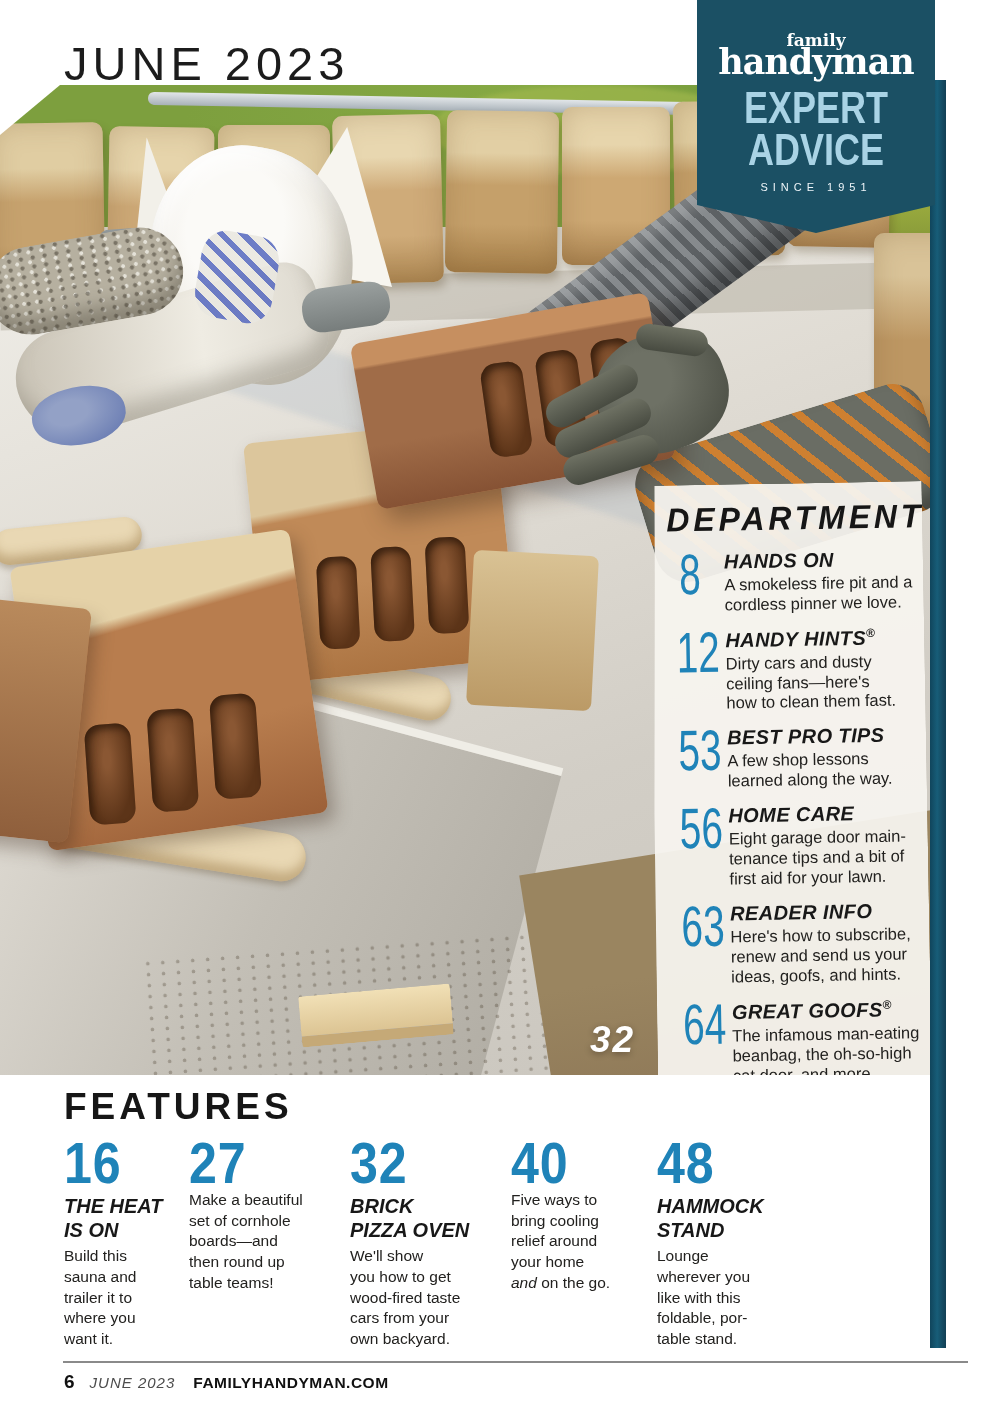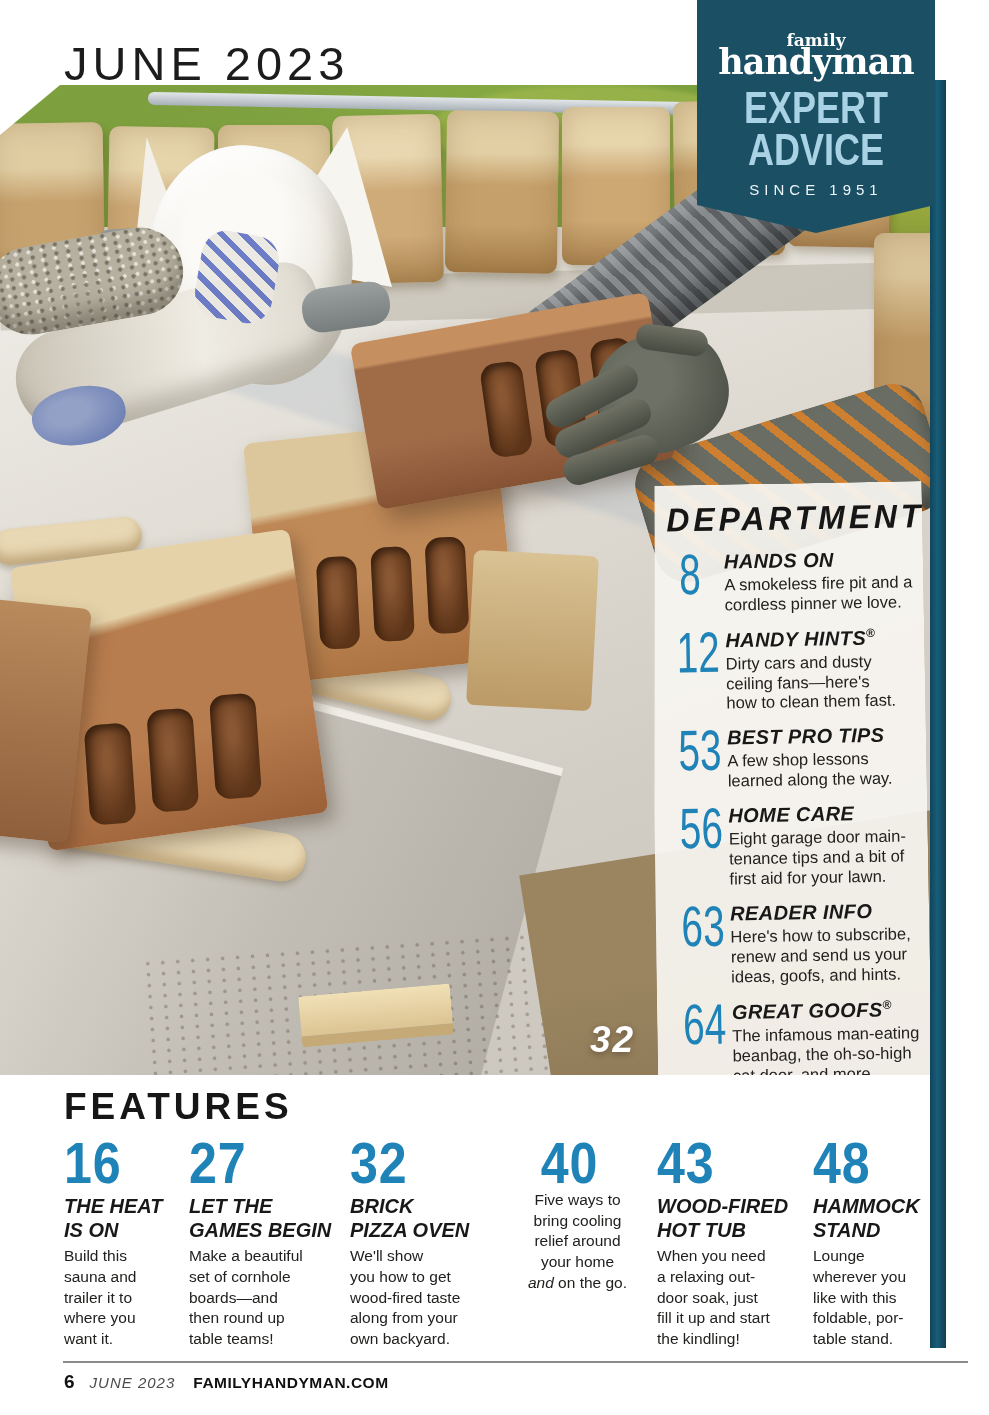--- a/index.html
+++ b/index.html
@@ -97,21 +97,21 @@
   .dep-body{font-size:16.5px;line-height:1.21;color:#22211f;margin-top:2px;}
   .bline{white-space:nowrap;}
   .reg{font-size:60%;vertical-align:super;}
 
   
   .badge{left:697px;top:0;width:238px;height:233px;z-index:30;background:#1b5064;text-align:center;
       clip-path:polygon(0 0,100% 0,100% 88%,50% 100%,0 88%);}
   .logo-family{font-family:"DejaVu Serif",serif;font-weight:bold;font-size:17px;color:#fff;margin-top:30px;margin-bottom:-6px;letter-spacing:0;}
   .logo-handyman{font-family:"DejaVu Serif",serif;font-weight:bold;font-size:35px;color:#fff;letter-spacing:-1px;line-height:1;}
   .badge-tagline{font-weight:bold;font-size:45px;line-height:.93;transform:scaleX(.8);transform-origin:center;margin-top:8px;letter-spacing:0;}
-  .badge-since{font-size:15px;letter-spacing:5px;color:#eef5f9;margin-top:10px;}
+  .badge-since{font-size:11px;letter-spacing:5px;color:#eef5f9;margin-top:10px;}
 
   .stripe{left:930px;top:80px;width:16px;height:1268px;z-index:6;background:linear-gradient(90deg,#10455c,#175d78 45%,#123f54);}
 
   
   .features{left:64px;top:1086px;width:880px;z-index:2;}
   .feat-heading{font-size:37px;font-weight:bold;letter-spacing:4px;color:#161616;margin-bottom:8px;}
   .feat-row{display:flex;}
   .feat-col{margin-right:13px;flex:0 0 auto;}
   .feat-num{font-size:57px;line-height:.95;font-weight:bold;letter-spacing:1px;transform:scaleX(.88);transform-origin:left;}
   .feat-title{font-size:20px;font-weight:bold;font-style:italic;line-height:1.18;margin:5px 0 4px;white-space:nowrap;color:#181818;}
@@ -293,68 +293,50 @@
           <div class="feat-body">
             <div class="bline">Build this</div>
             <div class="bline">sauna and</div>
             <div class="bline">trailer it to</div>
             <div class="bline">where you</div>
             <div class="bline">want it.</div>
           </div>
         </div>
         <div class="feat-col" style="width: 148px;">
           <div class="feat-num" style="color: rgb(31, 131, 184);">27</div>
-          <div class="feat-title">
-            <div>LET THE</div>
-            <div>GAMES BEGIN</div>
-          </div>
           <div class="feat-body">
             <div class="bline">Make a beautiful</div>
             <div class="bline">set of cornhole</div>
             <div class="bline">boards—and</div>
             <div class="bline">then round up</div>
             <div class="bline">table teams!</div>
           </div>
         </div>
         <div class="feat-col" style="width: 148px;">
           <div class="feat-num" style="color: rgb(31, 131, 184);">32</div>
           <div class="feat-title">
             <div>BRICK</div>
             <div>PIZZA OVEN</div>
           </div>
           <div class="feat-body">
             <div class="bline">We'll show</div>
             <div class="bline">you how to get</div>
             <div class="bline">wood-fired taste</div>
-            <div class="bline">along from your</div>
+            <div class="bline">cars from your</div>
             <div class="bline">own backyard.</div>
           </div>
         </div>
-        <div class="feat-col" style="width: 133px; text-align: center;">
+        <div class="feat-col" style="width: 133px;">
           <div class="feat-num" style="color: rgb(31, 131, 184);">40</div>
           <div class="feat-body">
             <div class="bline">Five ways to</div>
             <div class="bline">bring cooling</div>
             <div class="bline">relief around</div>
             <div class="bline">your home</div>
             <div class="bline"><i>and</i> on the go.</div>
-          </div>
-        </div>
-        <div class="feat-col" style="width: 143px;">
-          <div class="feat-num" style="color: rgb(31, 131, 184);">43</div>
-          <div class="feat-title">
-            <div>WOOD-FIRED</div>
-            <div>HOT TUB</div>
-          </div>
-          <div class="feat-body">
-            <div class="bline">When you need</div>
-            <div class="bline">a relaxing out-</div>
-            <div class="bline">door soak, just</div>
-            <div class="bline">fill it up and start</div>
-            <div class="bline">the kindling!</div>
           </div>
         </div>
         <div class="feat-col" style="width: 120px;">
           <div class="feat-num" style="color: rgb(31, 131, 184);">48</div>
           <div class="feat-title">
             <div>HAMMOCK</div>
             <div>STAND</div>
           </div>
           <div class="feat-body">
             <div class="bline">Lounge</div>

